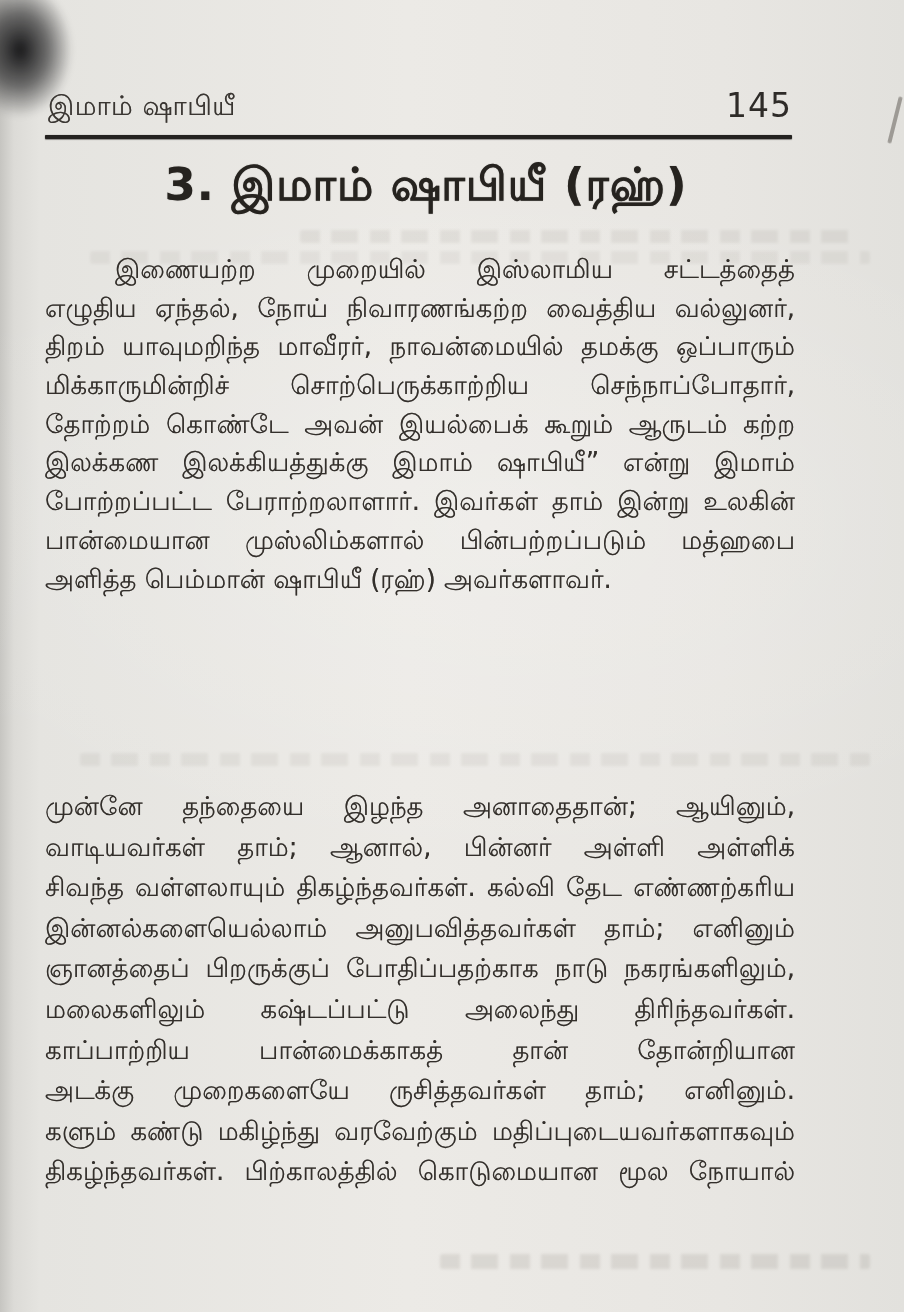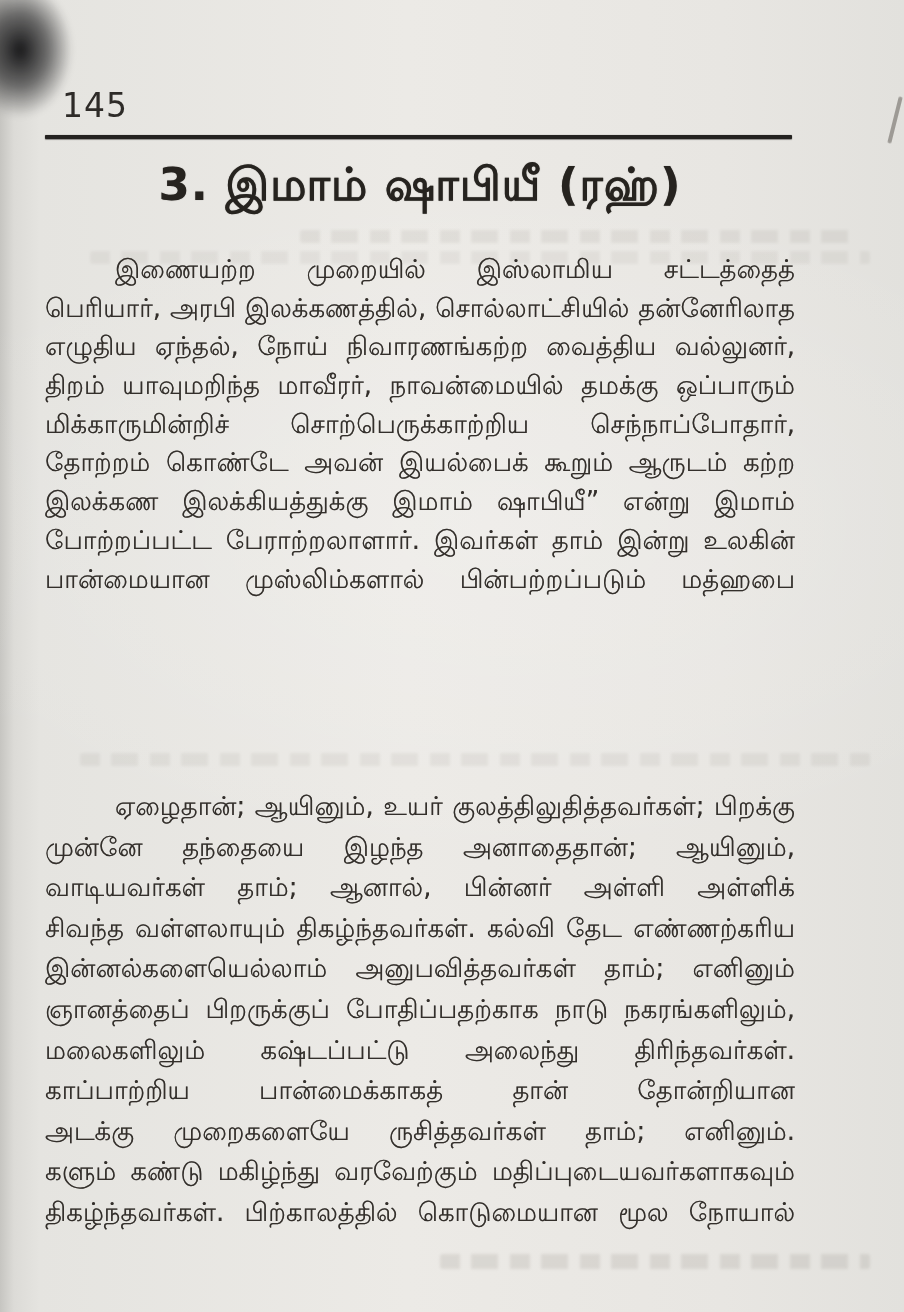--- a/index.html
+++ b/index.html
@@ -64,21 +64,21 @@
     position: absolute;
     top: 135px; left: 45px;
     width: 747px; height: 4px;
     background: #242220;
     box-shadow: 0 1px 1px rgba(30,28,26,0.4), 0 0 1px rgba(30,28,26,0.6);
     border-radius: 1px;
   }
 
   .chapter-title {
     position: absolute;
-    top: 158px; left: 45px;
+    top: 158px; left: 51px;
     width: 750px;
     text-align: center;
     font-size: 45px;
     font-weight: 600;
     letter-spacing: 1px;
     white-space: nowrap;
     color: #26231f;
     text-shadow: 0 0 0.8px rgba(38,35,31,0.6);
   }
 
@@ -121,46 +121,46 @@
 </style>
 </head>
 <body>
 
 <div class="page">
 
   <div class="corner-smudge"></div>
   <div class="edge-scratch"></div>
 
   <div class="page-header">
+    <span class="running-title">இமாம் ஷாபியீ</span>
     <span class="page-number">145</span>
   </div>
 
   <div class="header-rule"></div>
 
   <div class="chapter-title">3. இமாம் ஷாபியீ (ரஹ்)</div>
 
   <div class="bleed b1"></div>
   <div class="bleed b2"></div>
 
   <div class="paragraph first">
     <div class="line indent">இணையற்ற முறையில் இஸ்லாமிய சட்டத்தைத் தொகுத்துத்</div>
-    <div class="line">பெரியார், அரபி இலக்கணத்தில், சொல்லாட்சியில் தன்னேரிலாத</div>
     <div class="line">எழுதிய ஏந்தல், நோய் நிவாரணங்கற்ற வைத்திய வல்லுனர், போர்த்</div>
     <div class="line">திறம் யாவுமறிந்த மாவீரர், நாவன்மையில் தமக்கு ஒப்பாரும்</div>
     <div class="line">மிக்காருமின்றிச் சொற்பெருக்காற்றிய செந்நாப்போதார், மனிதனின்</div>
     <div class="line">தோற்றம் கொண்டே அவன் இயல்பைக் கூறும் ஆருடம் கற்ற அறிஞர்,</div>
     <div class="line">இலக்கண இலக்கியத்துக்கு இமாம் ஷாபியீ” என்று இமாம் ராஜியால்</div>
     <div class="line">போற்றப்பட்ட பேராற்றலாளார். இவர்கள் தாம் இன்று உலகின் பெரும்</div>
     <div class="line">பான்மையான முஸ்லிம்களால் பின்பற்றப்படும் மத்ஹபை உண்டாக்கி</div>
+    <div class="line endline">அளித்த பெம்மான் ஷாபியீ (ரஹ்) அவர்களாவர்.</div>
   </div>
 
   <div class="bleed b3"></div>
 
   <div class="paragraph second">
-    <div class="line indent">ஏழைதான்; ஆயினும், உயர் குலத்திலுதித்தவர்கள்; பிறக்கு</div>
     <div class="line">முன்னே தந்தையை இழந்த அனாதைதான்; ஆயினும், வாழ்க்கைப்</div>
     <div class="line">வாடியவர்கள் தாம்; ஆனால், பின்னர் அள்ளி அள்ளிக் கொடுத்துக் கை</div>
     <div class="line">சிவந்த வள்ளலாயும் திகழ்ந்தவர்கள். கல்வி தேட எண்ணற்கரிய</div>
     <div class="line">இன்னல்களையெல்லாம் அனுபவித்தவர்கள் தாம்; எனினும் பெற்ற</div>
     <div class="line">ஞானத்தைப் பிறருக்குப் போதிப்பதற்காக நாடு நகரங்களிலும், காடு</div>
     <div class="line">மலைகளிலும் கஷ்டப்பட்டு அலைந்து திரிந்தவர்கள். சத்தியத்தையே</div>
     <div class="line">காப்பாற்றிய பான்மைக்காகத் தான் தோன்றியான அதிகாரவர்க்கத்தின்</div>
     <div class="line">அடக்கு முறைகளையே ருசித்தவர்கள் தாம்; எனினும். மாமன்னர்</div>
     <div class="line">களும் கண்டு மகிழ்ந்து வரவேற்கும் மதிப்புடையவர்களாகவும்</div>
     <div class="line">திகழ்ந்தவர்கள். பிற்காலத்தில் கொடுமையான மூல நோயால் கடும்</div>

